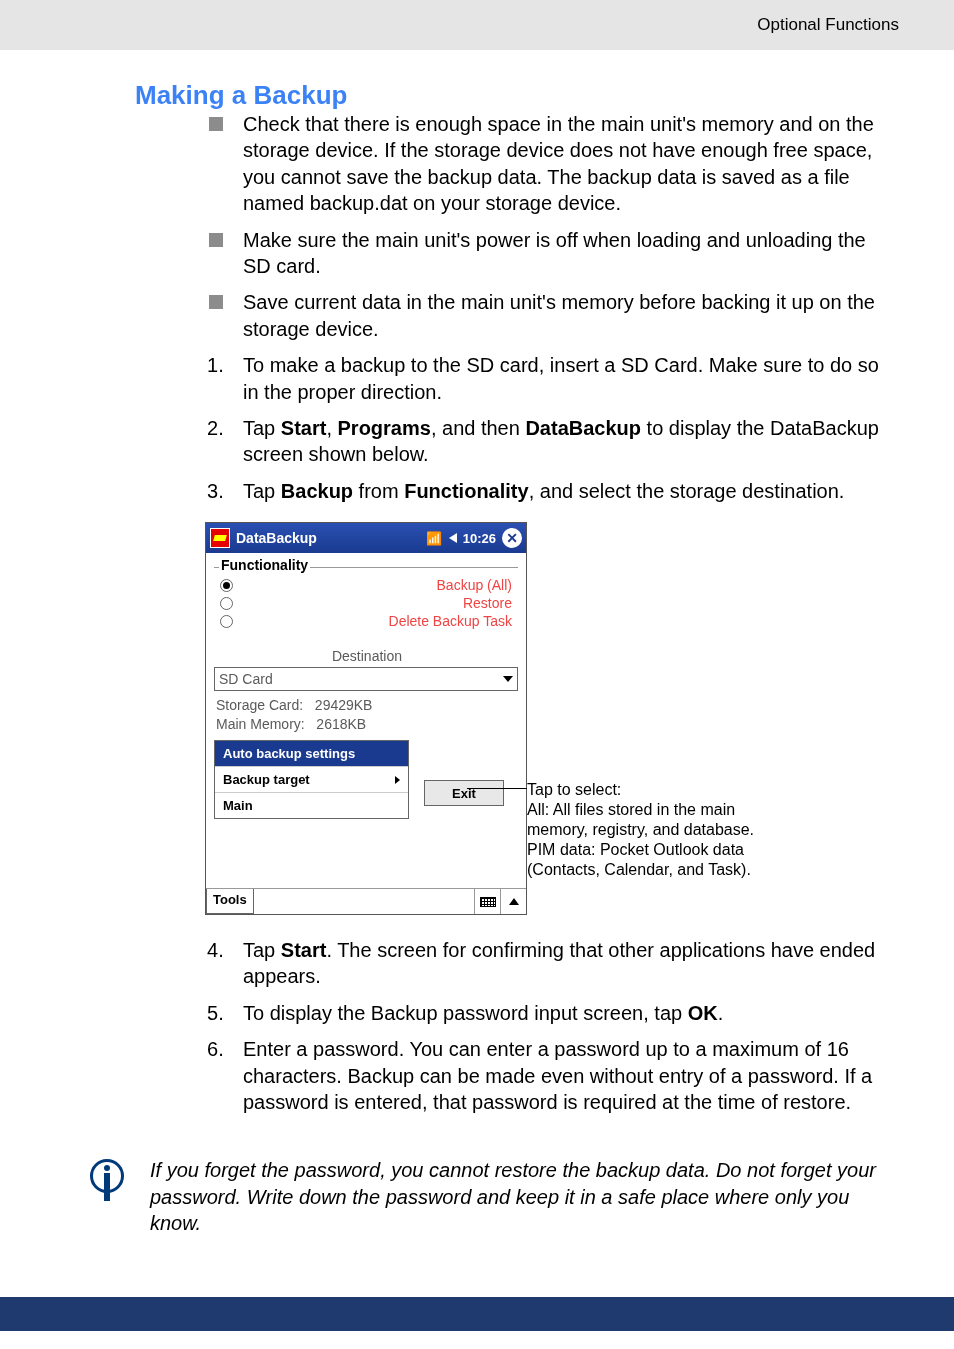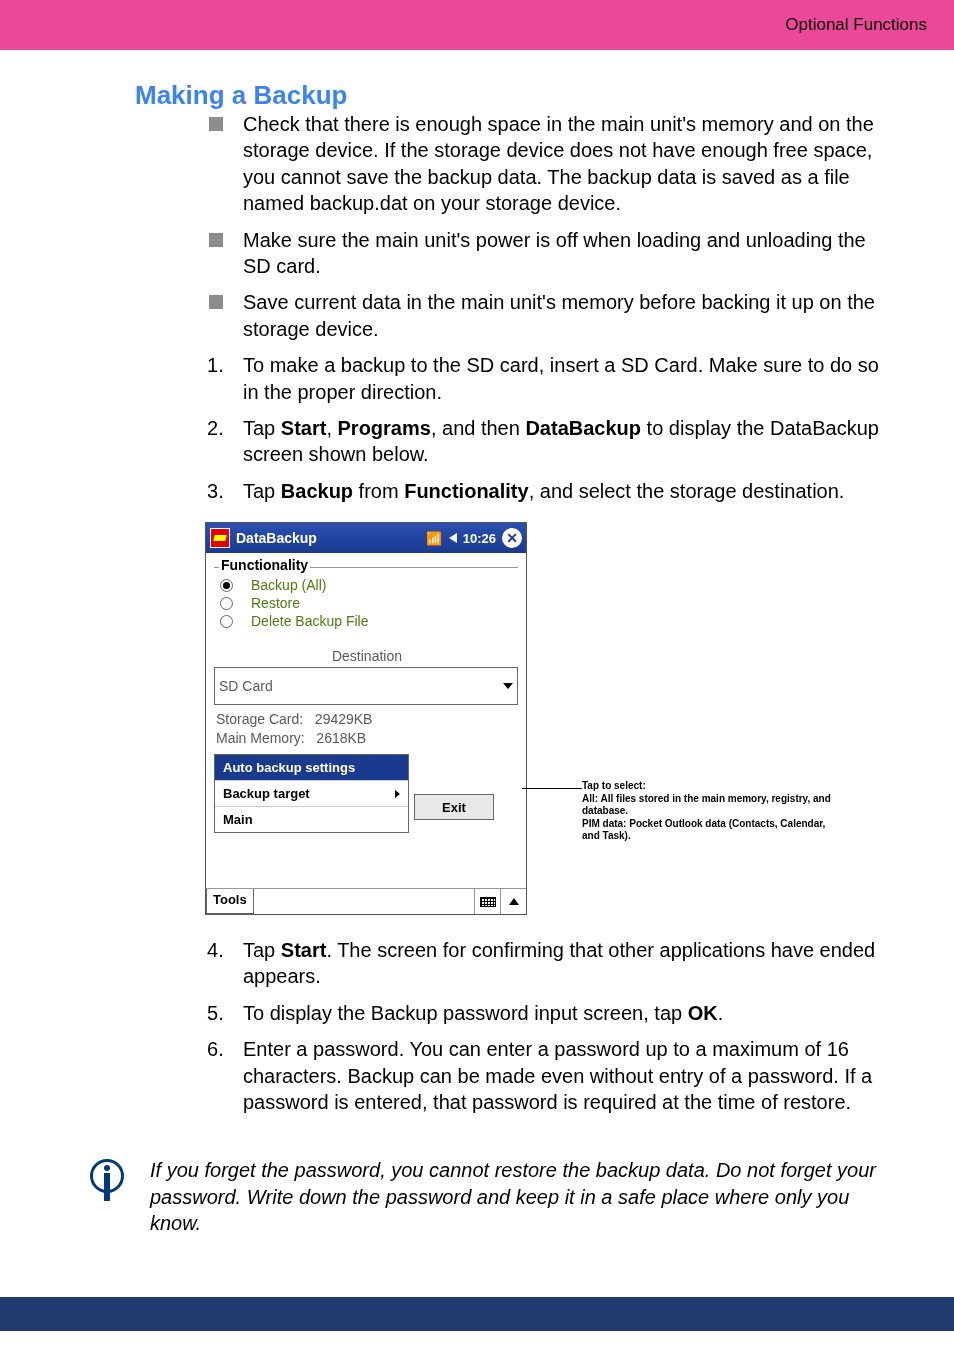--- a/index.html
+++ b/index.html
@@ -4,26 +4,26 @@
 <style>
   * { box-sizing: border-box; }
   body {
     margin: 0;
     font-family: Arial, Helvetica, sans-serif;
     background: #fff;
     color: #000;
     width: 954px;
   }
   .top-bar {
-    background: #ec4899;
+    background: #e5e5e5;
     height: 50px;
     display: flex;
     align-items: center;
     justify-content: flex-end;
-    padding-right: 27px;
+    padding-right: 55px;
     font-size: 17px;
     color: #000;
   }
   .content {
     padding: 30px 55px 20px 135px;
   }
   h2.section-title {
     color: #3b82f6;
     font-weight: bold;
     font-size: 26px;
@@ -132,30 +132,30 @@
     font-weight: bold;
     background: #fff;
     padding: 0 2px;
     font-size: 14px;
   }
   .fieldset-line {
     height: 1px;
     background: #999;
     margin-bottom: 8px;
   }
-  .radio { display: flex; align-items: center; gap: 18px; padding: 1px 6px; color:#4d7c0f;}
+  .radio { display: flex; align-items: center; gap: 18px; padding: 1px 6px; color:#ef4444;justify-content:space-between;}
   .radio-circle {
     width: 13px; height: 13px; border: 1px solid #666; border-radius: 50%;
     display: flex; align-items: center; justify-content: center;
   }
   .radio-dot { width: 7px; height: 7px; background: #000; border-radius: 50%; }
   .dest-label { color:#5a5a5a; margin: 18px 0 3px 2px; text-align: center; }
   .select {
     border: 1px solid #666;
-    height: 38px;
+    height: 24px;
     display: flex; align-items: center; justify-content: space-between;
     padding: 0 4px;
     color:#5a5a5a;
     margin-bottom:6px;
     gap:18px;
   }
   .select-arrow {
     width: 0; height: 0;
     border-left: 5px solid transparent;
     border-right: 5px solid transparent;
@@ -179,21 +179,21 @@
   }
   .menu-item.sel {
     background: #1a3a8f;
     color: #fff;
   }
   .submenu-arrow{
     width:0;height:0;border-top:4px solid transparent;border-bottom:4px solid transparent;border-left:5px solid #000;
   }
   .exit-btn {
     position: absolute;
-    left: 200px;
+    left: 210px;
     top: 40px;
     width: 80px;
     height: 26px;
     border: 1px solid #666;
     background: #e8e8e8;
     display: flex; align-items: center; justify-content: center;
     font-weight: bold;
     color:#000;
     font-size:13px;
   }
@@ -218,28 +218,26 @@
     display:flex;align-items:center;justify-content:center;
   }
   .kbd-grid{
     width:16px;height:10px;border:1px solid #000;
     background:repeating-linear-gradient(#000 0 1px, transparent 1px 3px),
                repeating-linear-gradient(90deg,#000 0 1px, transparent 1px 3px);
   }
   .up-tri{width:0;height:0;border-left:5px solid transparent;border-right:5px solid transparent;border-bottom:7px solid #000;}
 
   .callout {
-    font-size: 10px;
+    font-size: 16px;
     color: #000;
     line-height: 1.25;
-    margin-left: 55px;
     margin-top: 258px;
     max-width: 260px;
     position:relative;
-    font-weight:bold;
   }
   .callout-line{
     position:absolute;
     left:-60px; top:8px;
     width:60px;height:1px;background:#000;
   }
 
   .note-block {
     display: flex;
     align-items: flex-start;
@@ -316,21 +314,21 @@
                 <span class="radio-dot"></span>
               </span>
             <span>Backup (All)</span>
           </div>
           <div class="radio">
             <span class="radio-circle"></span>
             <span>Restore</span>
           </div>
           <div class="radio">
             <span class="radio-circle"></span>
-            <span>Delete Backup File</span>
+            <span>Delete Backup Task</span>
           </div>
         </div>
 
         <div class="dest-label">Destination</div>
         <div class="select">
           <span>SD Card</span>
           <span class="select-arrow"></span>
         </div>
         <div class="kv">
           <span>Storage Card:</span>&nbsp;&nbsp;&nbsp;<span>29429KB</span>

